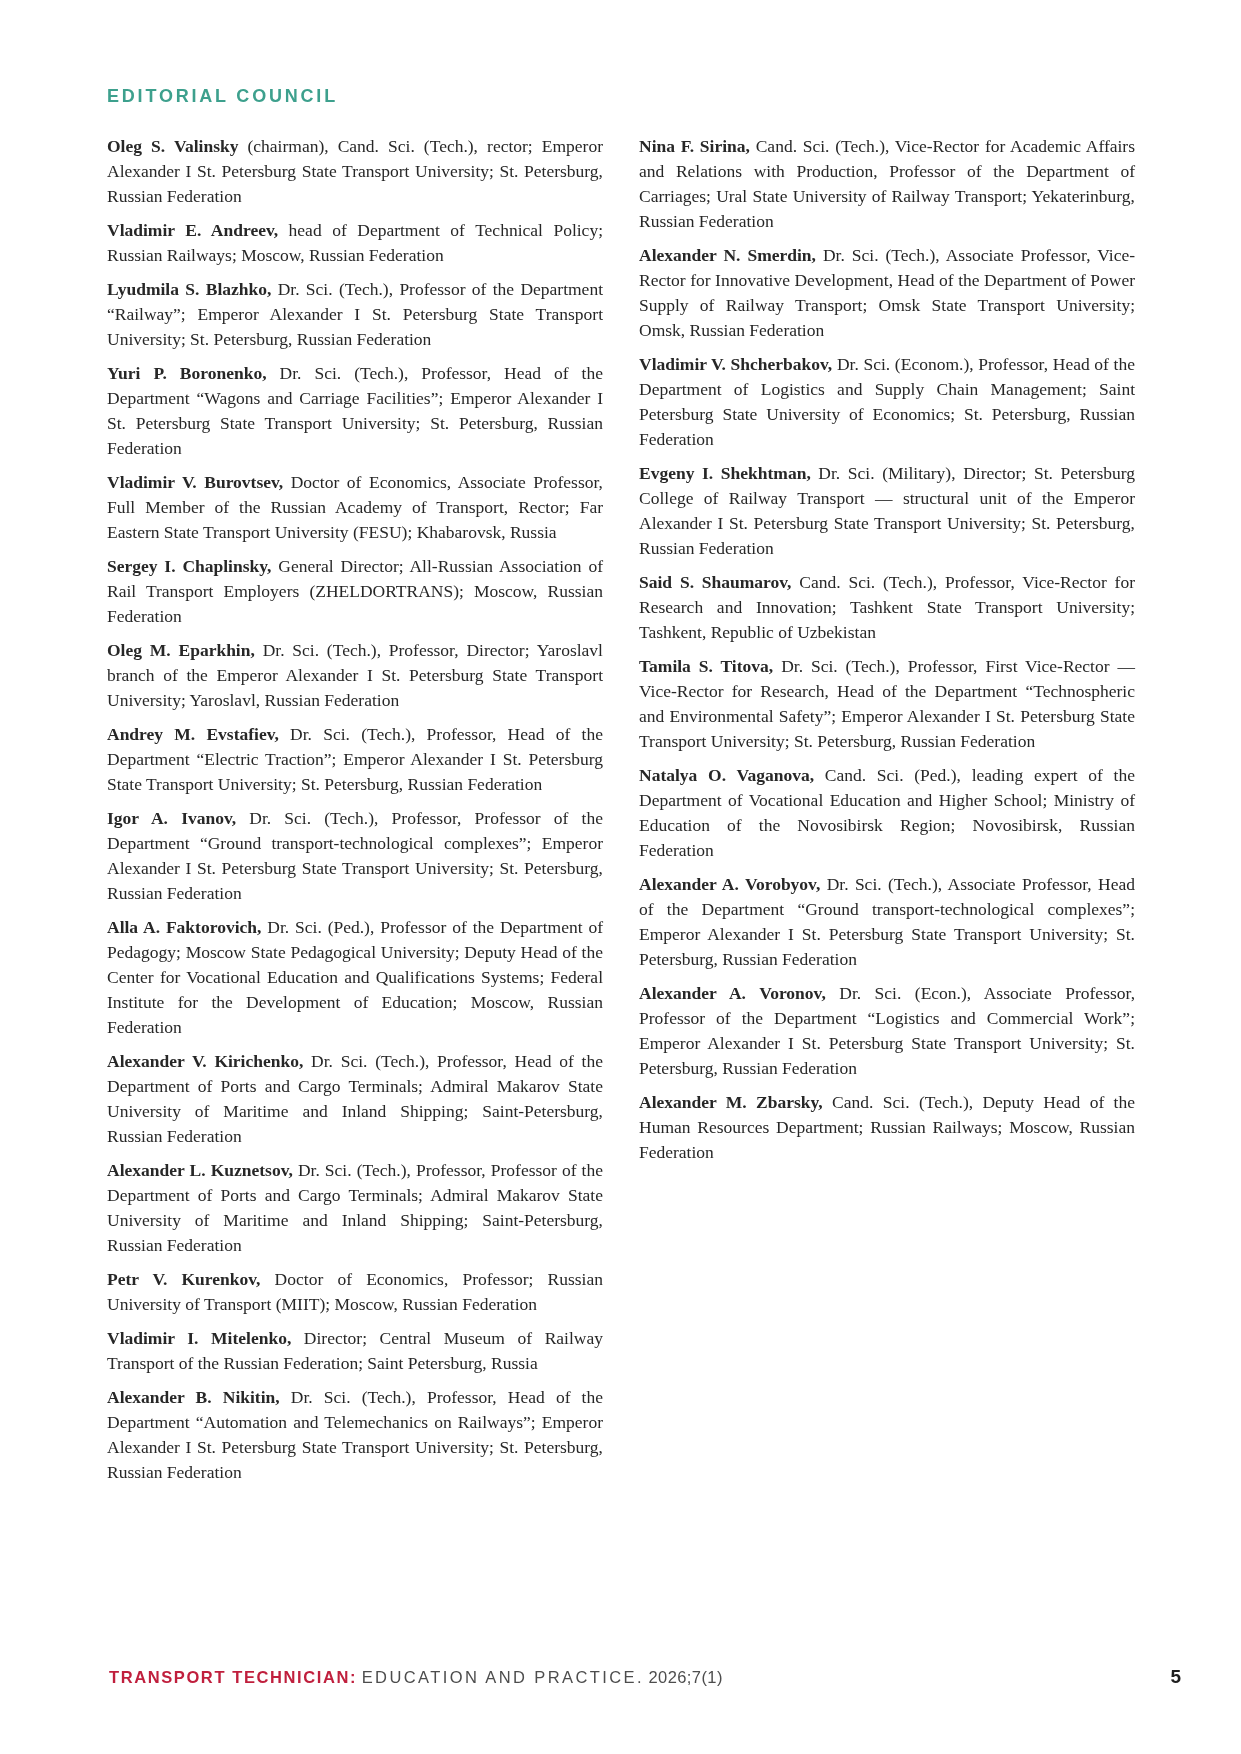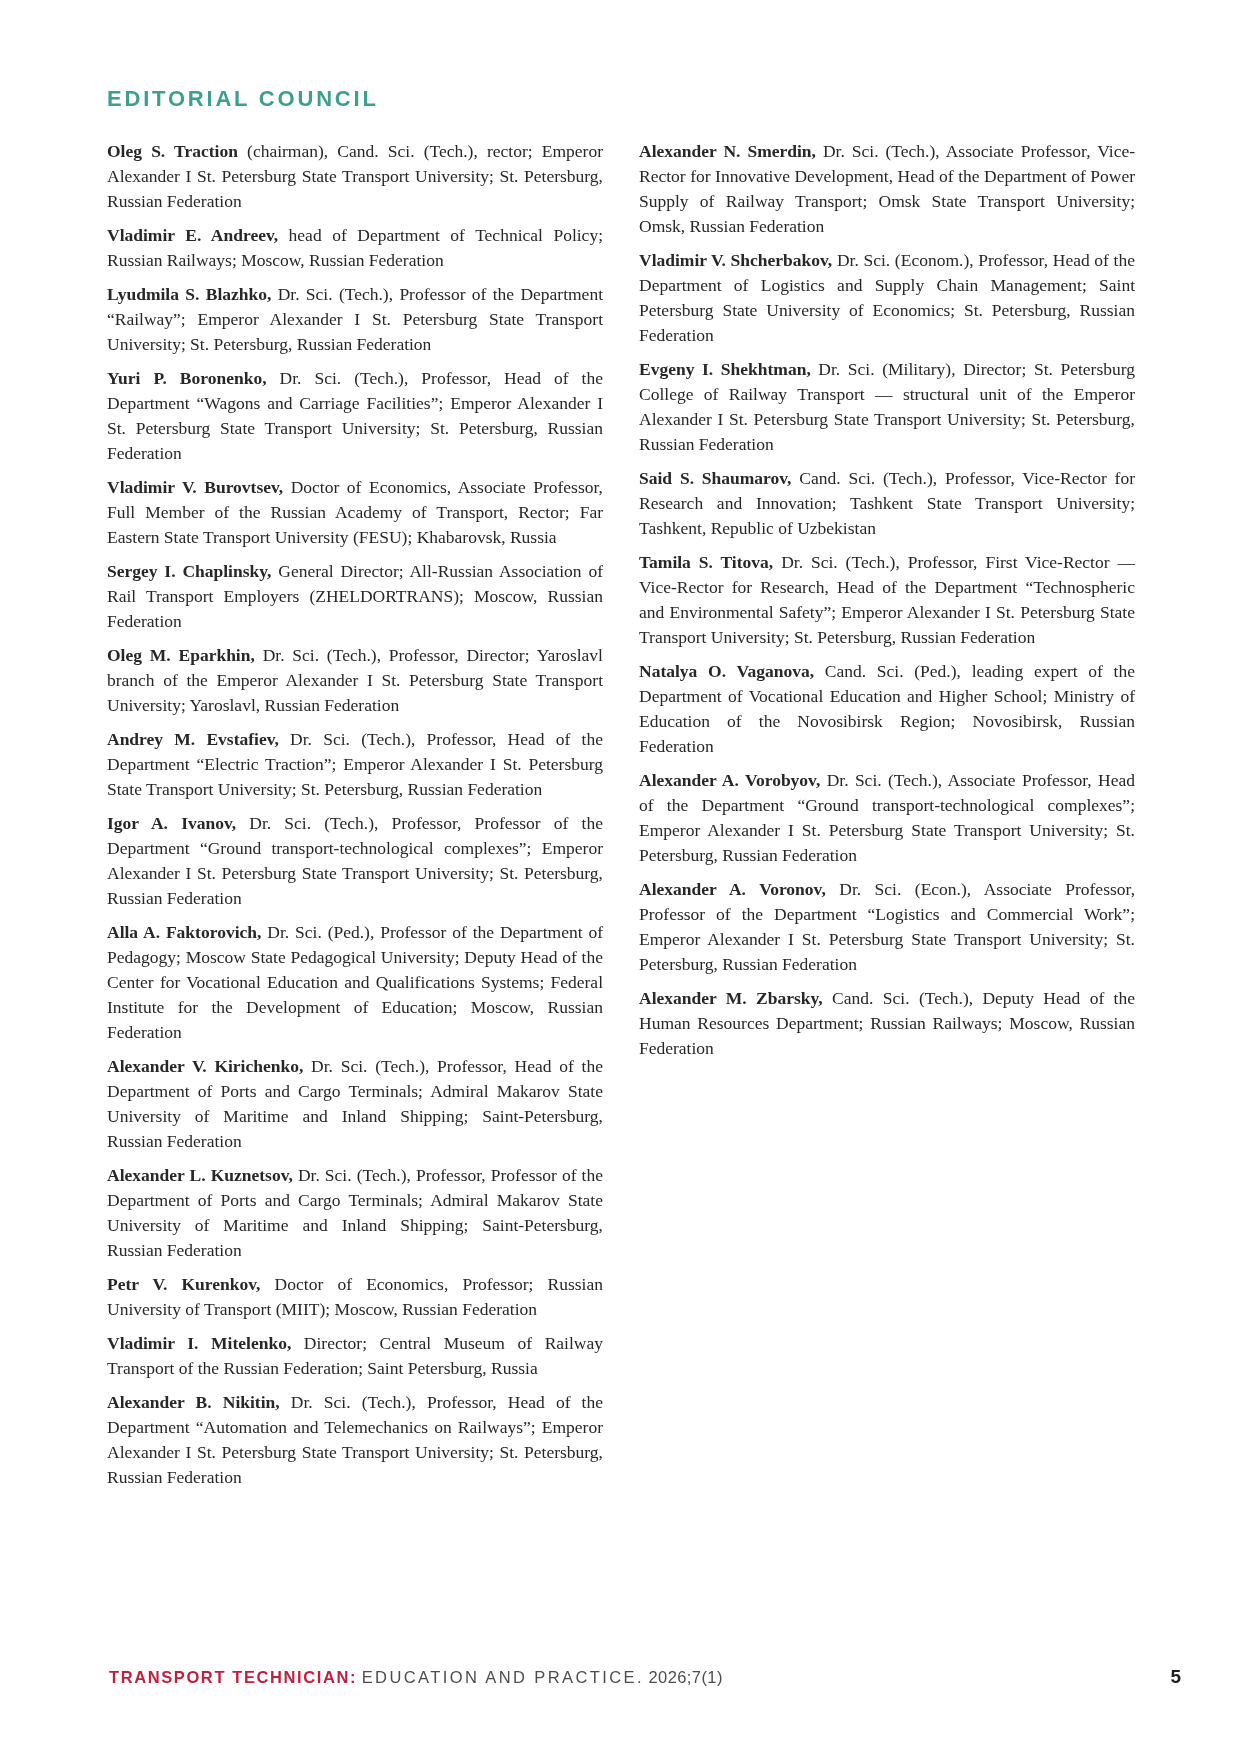--- a/index.html
+++ b/index.html
@@ -17,21 +17,21 @@
   }
   .page {
     position: absolute;
     left: 107px;
     top: 0;
     width: 1028px;
   }
   h1.section-title {
     margin: 86px 0 0 0;
     font-family: "Liberation Sans", "DejaVu Sans", sans-serif;
-    font-size: 22px;
+    font-size: 18px;
     font-weight: 700;
     letter-spacing: 2.8px;
     color: #3da08d;
   }
   .columns {
     display: flex;
     gap: 36px;
     margin-top: 27px;
   }
   .col {
@@ -80,21 +80,21 @@
     color: #1f1f1f;
   }
 </style>
 </head>
 <body>
 
 <div class="page">
   <h1 class="section-title">EDITORIAL COUNCIL</h1>
   <div class="columns">
     <div class="col" id="col-left">
-  <p class="member"><b class="name">Oleg S. Traction</b><span class="details"> (chairman), Cand. Sci. (Tech.), rector; Emperor Alexander I St. Petersburg State Transport University; St. Petersburg, Russian Federation</span></p>
+  <p class="member"><b class="name">Oleg S. Valinsky</b><span class="details"> (chairman), Cand. Sci. (Tech.), rector; Emperor Alexander I St. Petersburg State Transport University; St. Petersburg, Russian Federation</span></p>
 
   <p class="member"><b class="name">Vladimir E. Andreev,</b><span class="details"> head of Department of Technical Policy; Russian Railways; Moscow, Russian Federation</span></p>
 
   <p class="member"><b class="name">Lyudmila S. Blazhko,</b><span class="details"> Dr. Sci. (Tech.), Professor of the Department “Railway”; Emperor Alexander I St. Petersburg State Transport University; St. Petersburg, Russian Federation</span></p>
 
   <p class="member"><b class="name">Yuri P. Boronenko,</b><span class="details"> Dr. Sci. (Tech.), Professor, Head of the Department “Wagons and Carriage Facilities”; Emperor Alexander I St. Petersburg State Transport University; St. Petersburg, Russian Federation</span></p>
 
   <p class="member"><b class="name">Vladimir V. Burovtsev,</b><span class="details"> Doctor of Economics, Associate Professor, Full Member of the Russian Academy of Transport, Rector; Far Eastern State Transport University (FESU); Khabarovsk, Russia</span></p>
 
   <p class="member"><b class="name">Sergey I. Chaplinsky,</b><span class="details"> General Director; All-Russian Association of Rail Transport Employers (ZHELDORTRANS); Moscow, Russian Federation</span></p>
@@ -115,20 +115,21 @@
 
 
   <p class="member"><b class="name">Vladimir I. Mitelenko,</b><span class="details"> Director; Central Museum of Railway Transport of the Russian Federation; Saint Petersburg, Russia</span></p>
 
   <p class="member"><b class="name">Alexander B. Nikitin,</b><span class="details"> Dr. Sci. (Tech.), Professor, Head of the Department “Automation and Telemechanics on Railways”; Emperor Alexander I St. Petersburg State Transport University; St. Petersburg, Russian Federation</span></p>
 </div>
     <div class="col" id="col-right">
 
 
 
+  <p class="member"><b class="name">Nina F. Sirina,</b><span class="details"> Cand. Sci. (Tech.), Vice-Rector for Academic Affairs and Relations with Production, Professor of the Department of Carriages; Ural State University of Railway Transport; Yekaterinburg, Russian Federation</span></p>
 
   <p class="member"><b class="name">Alexander N. Smerdin,</b><span class="details"> Dr. Sci. (Tech.), Associate Professor, Vice-Rector for Innovative Development, Head of the Department of Power Supply of Railway Transport; Omsk State Transport University; Omsk, Russian Federation</span></p>
 
   <p class="member"><b class="name">Vladimir V. Shcherbakov,</b><span class="details"> Dr. Sci. (Econom.), Professor, Head of the Department of Logistics and Supply Chain Management; Saint Petersburg State University of Economics; St. Petersburg, Russian Federation</span></p>
 
   <p class="member"><b class="name">Evgeny I. Shekhtman,</b><span class="details"> Dr. Sci. (Military), Director; St. Petersburg College of Railway Transport — structural unit of the Emperor Alexander I St. Petersburg State Transport University; St. Petersburg, Russian Federation</span></p>
 
   <p class="member"><b class="name">Said S. Shaumarov,</b><span class="details"> Cand. Sci. (Tech.), Professor, Vice-Rector for Research and Innovation; Tashkent State Transport University; Tashkent, Republic of Uzbekistan</span></p>
 
   <p class="member"><b class="name">Tamila S. Titova,</b><span class="details"> Dr. Sci. (Tech.), Professor, First Vice-Rector — Vice-Rector for Research, Head of the Department “Technospheric and Environmental Safety”; Emperor Alexander I St. Petersburg State Transport University; St. Petersburg, Russian Federation</span></p>

